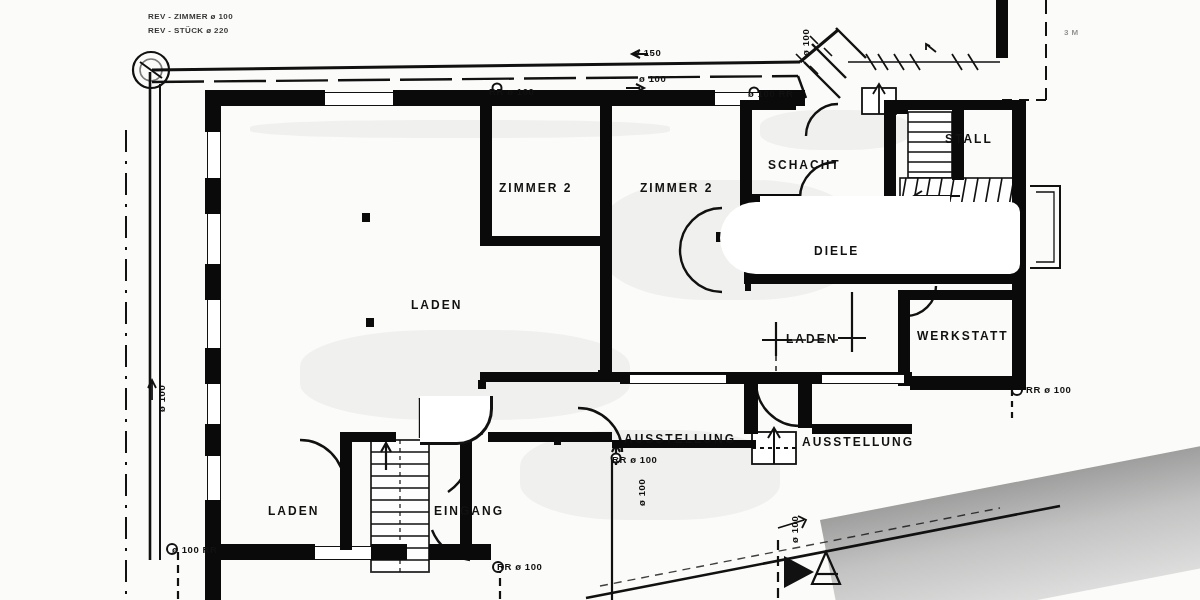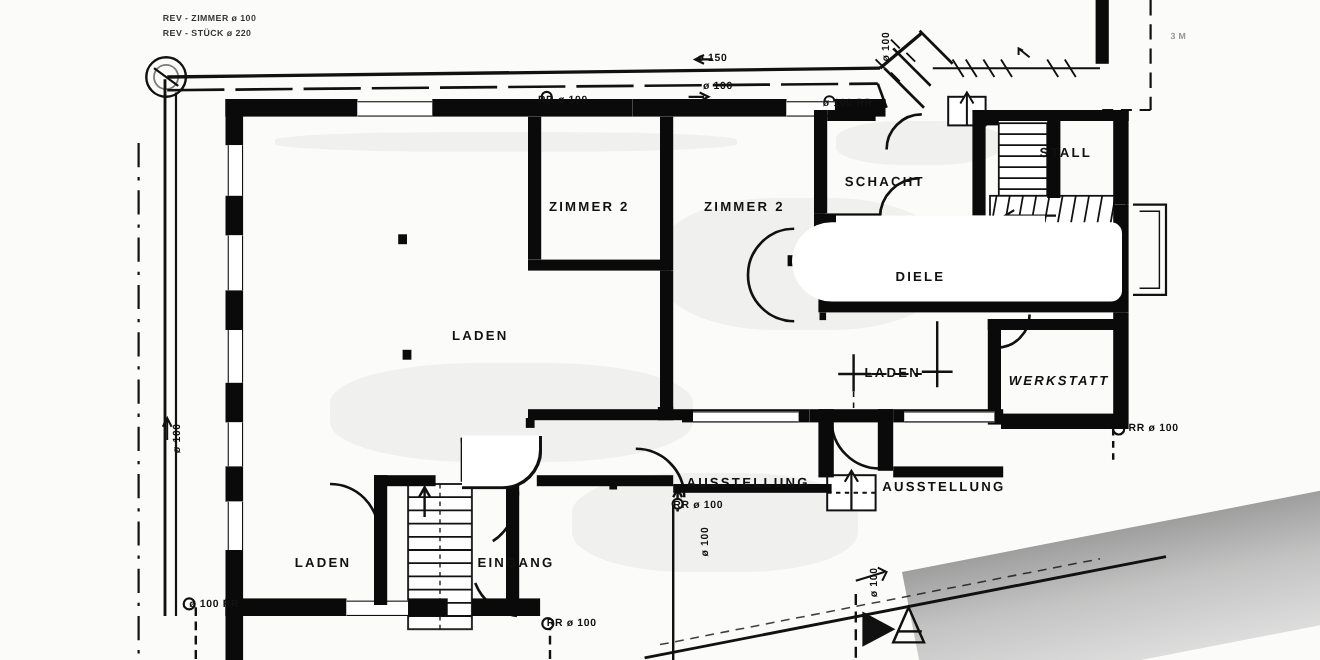--- a/index.html
+++ b/index.html
@@ -291,21 +291,21 @@
   <div class="lbl lbl-room" style="left:640px;top:166px;">ZIMMER 2</div>
 
   <div class="lbl lbl-room" style="left:768px;top:143px;">SCHACHT</div>
 
   <div class="lbl lbl-room" style="left:945px;top:117px;">STALL</div>
 
   <div class="lbl lbl-room" style="left:814px;top:229px;">DIELE</div>
 
   <div class="lbl lbl-room" style="left:786px;top:317px;">LADEN</div>
 
-  <div class="lbl lbl-room" style="left:917px;top:324px;font-style:italic;">WERKSTATT</div>
+  <div class="lbl lbl-room" style="left:917px;top:314px;">WERKSTATT</div>
 
   <div class="lbl lbl-room" style="left:624px;top:417px;">AUSSTELLUNG</div>
 
   <div class="lbl lbl-room" style="left:802px;top:420px;">AUSSTELLUNG</div>
 
   <div class="lbl lbl-room" style="left:268px;top:489px;">LADEN</div>
 
   <div class="lbl lbl-room" style="left:434px;top:489px;">EINGANG</div>
 
   <div class="lbl lbl-hand" style="left:148px;top:12px;">REV - ZIMMER  ø 100</div>

